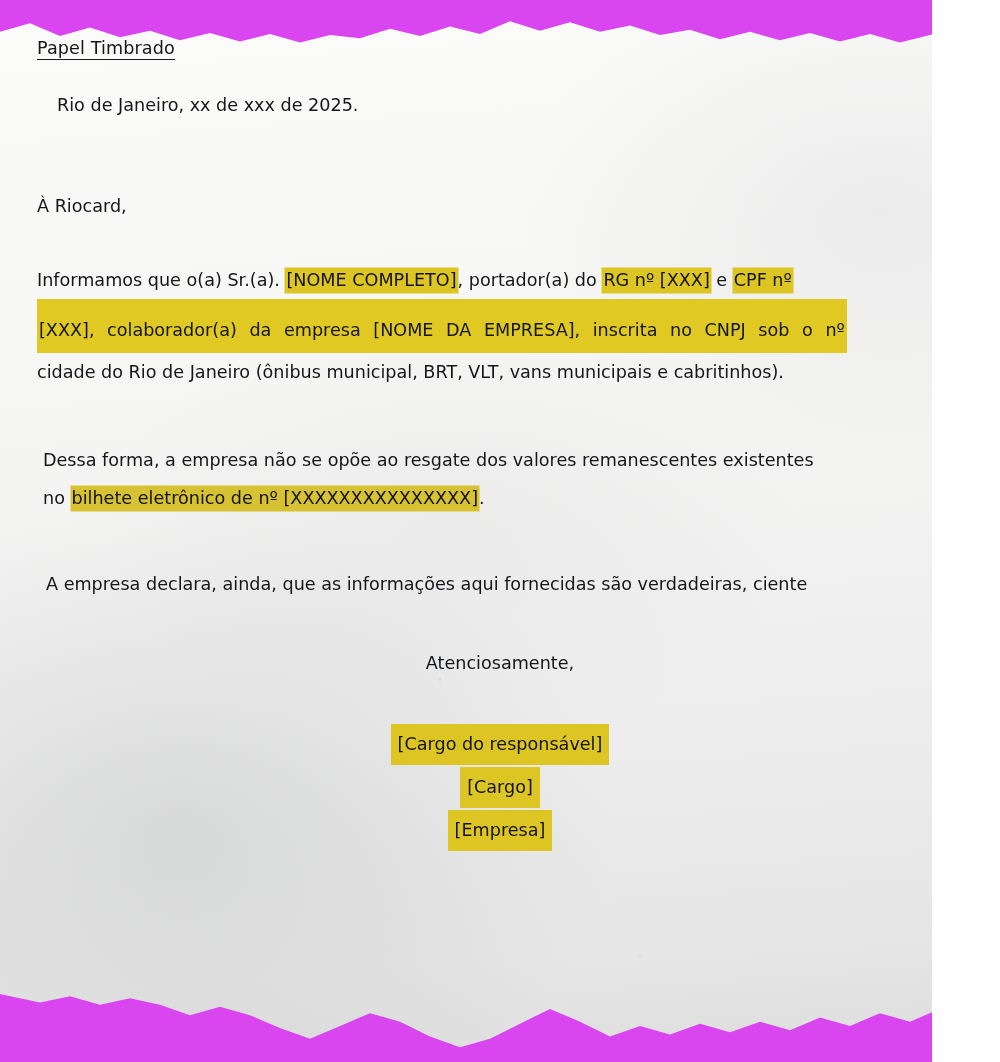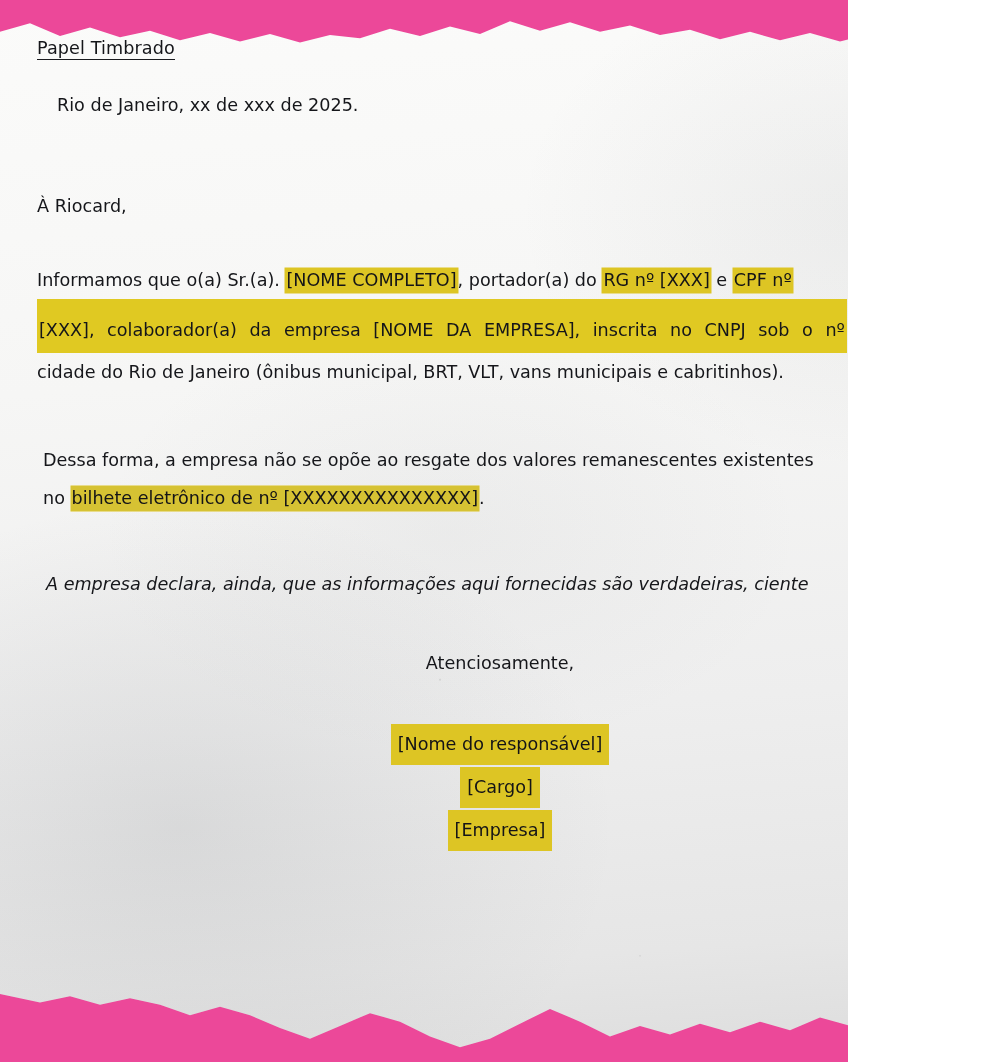--- a/index.html
+++ b/index.html
@@ -4,25 +4,25 @@
 <title>Documento Digitalizado</title>
 <style>
   html, body {
     margin: 0;
     padding: 0;
     background: #ffffff;
   }
 
   #scan-page {
     position: relative;
-    width: 848px;
+    width: 932px;
     height: 1062px;
     margin: 0;
     overflow: hidden;
-    background: #ec4899;
+    background: #d946ef;
     font-family: "DejaVu Sans", "Liberation Sans", sans-serif;
   }
 
   
   .paper {
     position: absolute;
     left: 0;
     top: 0;
     width: 1000px;
     height: 1062px;
@@ -100,21 +100,21 @@
   .block-greet  { margin-top: 44px; }
 
   .para {
     margin-top: 45px;
     line-height: 38px;
     text-align: justify;
     text-justify: inter-word;
   }
 
   .para-2 { margin-top: 50px; padding-left: 6px; }
-  .para-3 { margin-top: 48px; padding-left: 9px; font-style: italic; }
+  .para-3 { margin-top: 48px; padding-left: 9px; }
 
   
   .jline {
     display: block;
     white-space: nowrap;
     height: 38px;
     line-height: 38px;
   }
   .jline.spread-wide { word-spacing: 7px; }
 
@@ -188,19 +188,19 @@
       <span class="jline"><span>no </span><span class="hl hl-soft">bilhete eletrônico de nº [XXXXXXXXXXXXXXX]</span><span>.</span></span>
     </div>
 
     <div class="para para-3">
       <span class="jline"><span>A empresa declara, ainda, que as informações aqui fornecidas são verdadeiras, ciente</span></span>
     </div>
 
     <div class="closing">Atenciosamente,</div>
 
     <div class="sign-list">
-      <span class="sign-row"><span class="hl-block">[Nome do responsável]</span></span>
+      <span class="sign-row"><span class="hl-block">[Cargo do responsável]</span></span>
       <span class="sign-row sign-gap-1"><span class="hl-block">[Cargo]</span></span>
       <span class="sign-row sign-gap-2"><span class="hl-block">[Empresa]</span></span>
     </div>
 
   </div>
 </div>
 
 </body></html>

